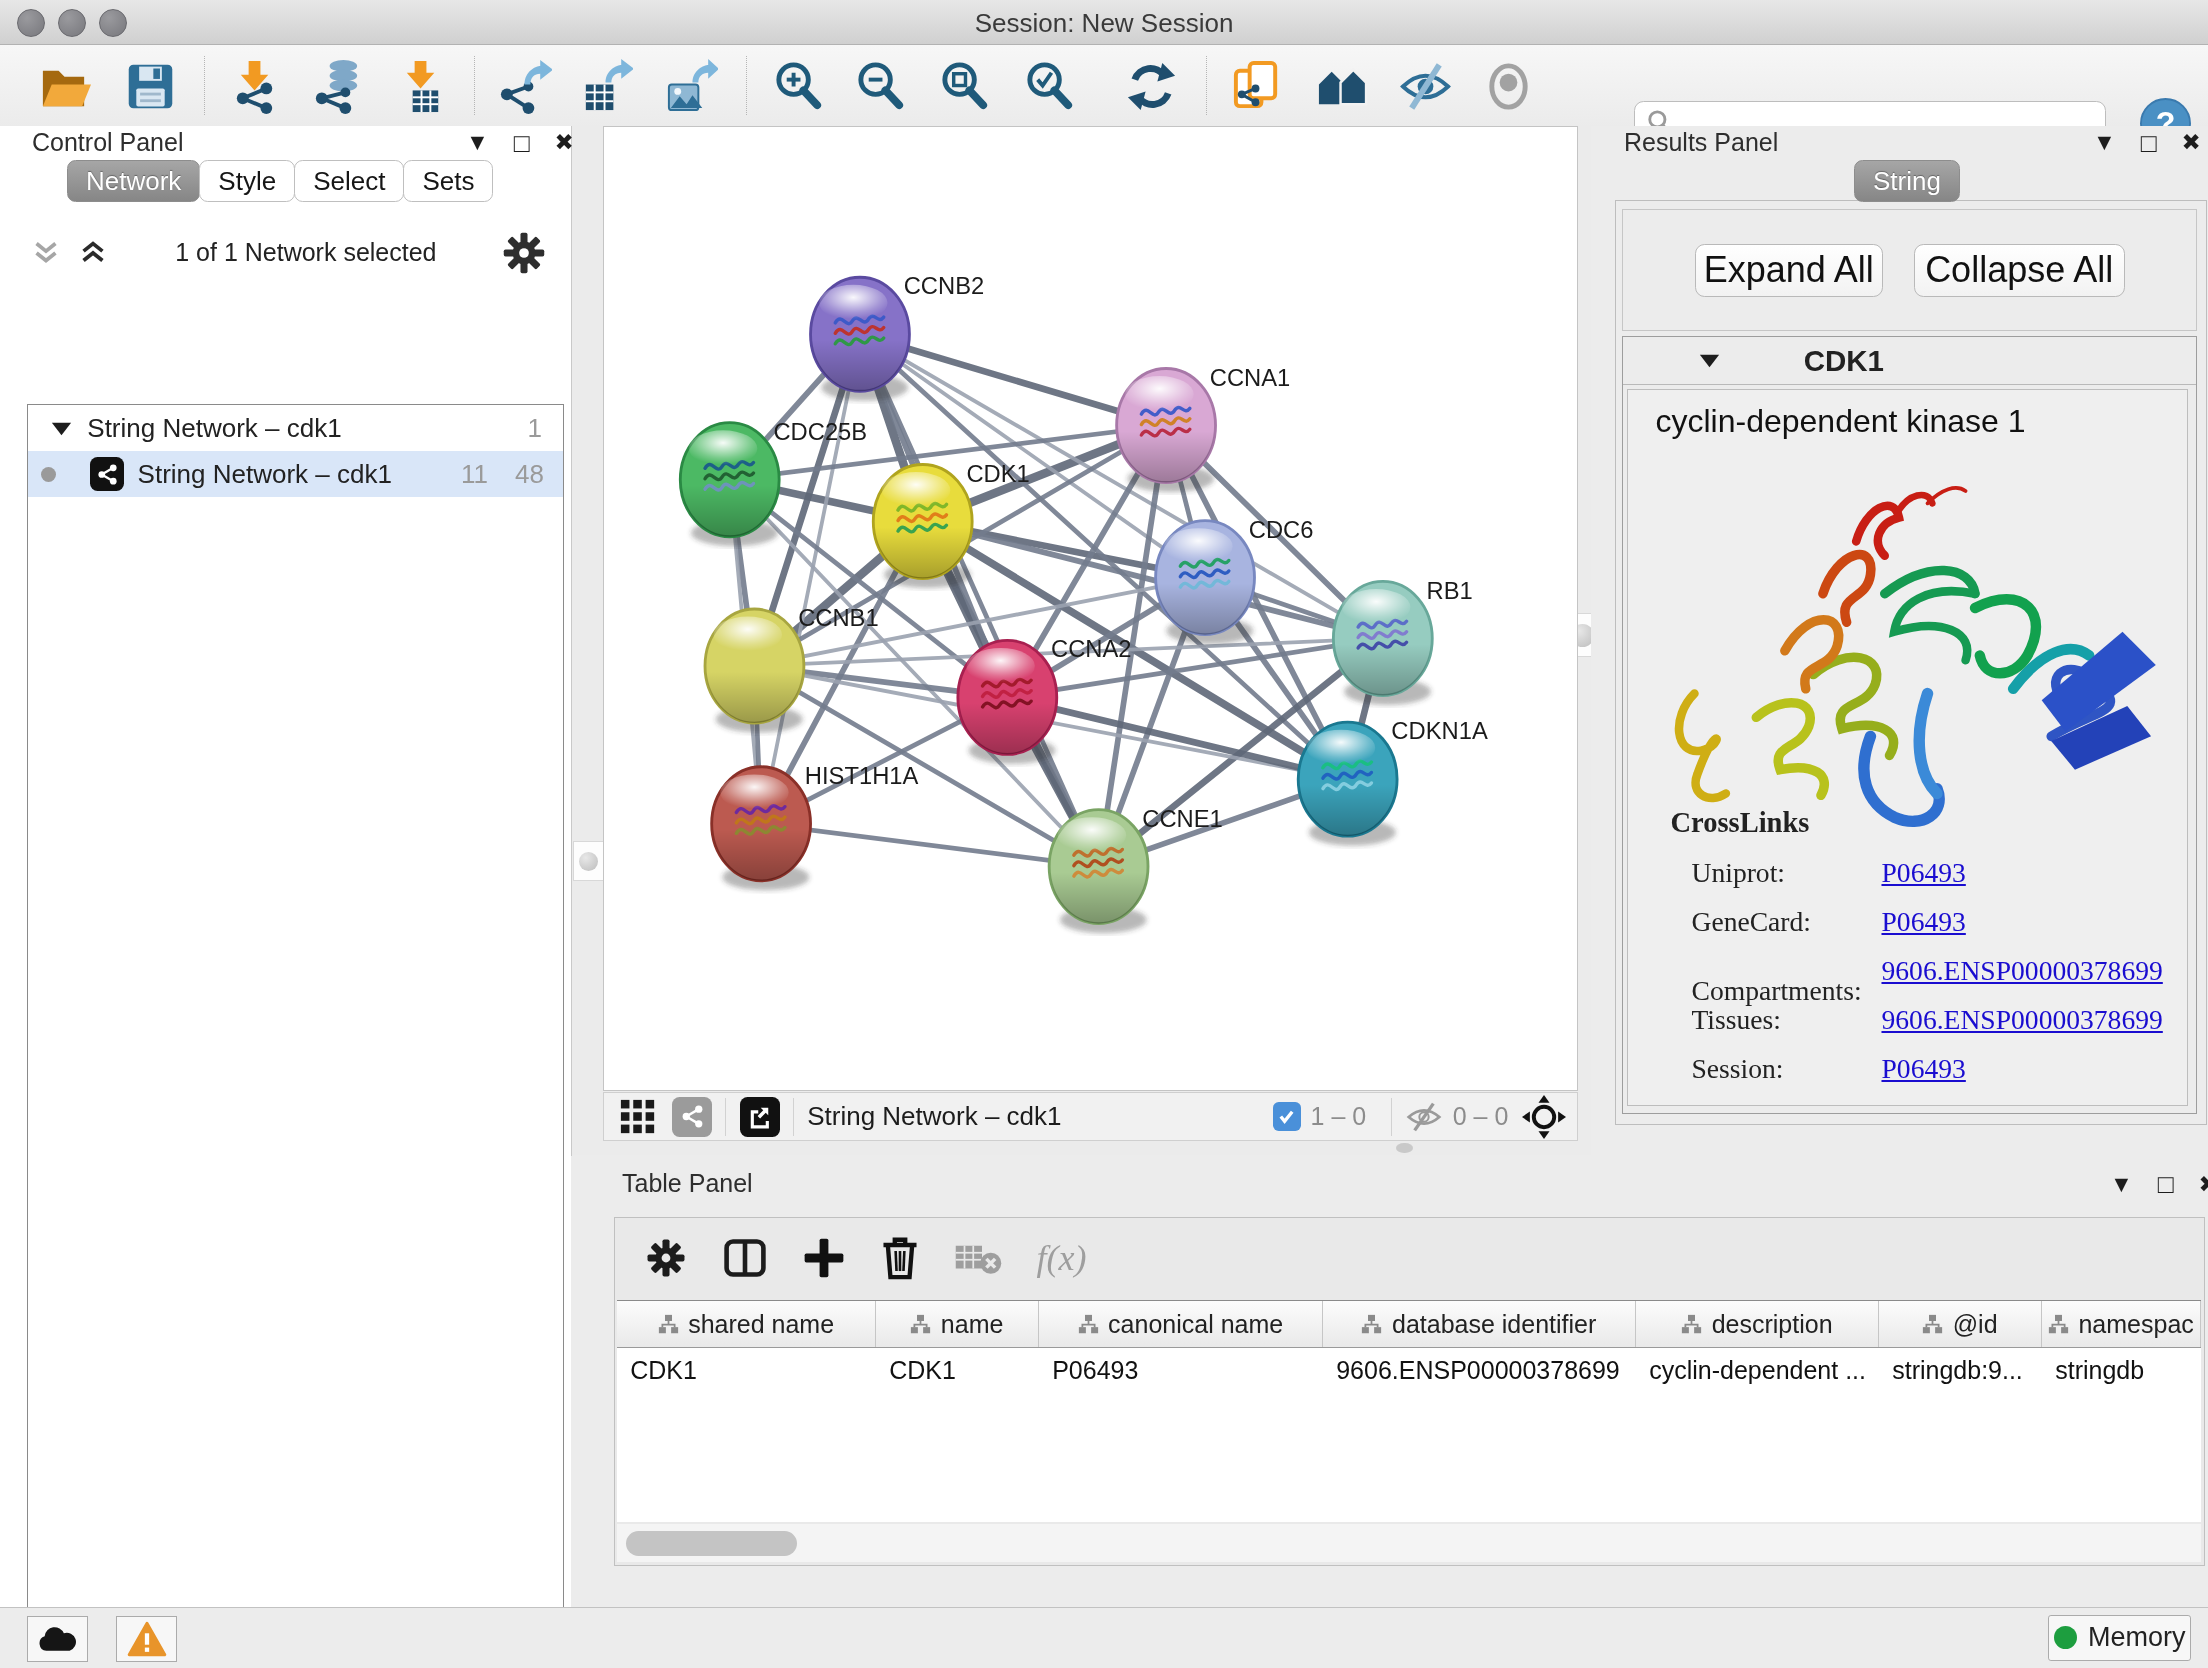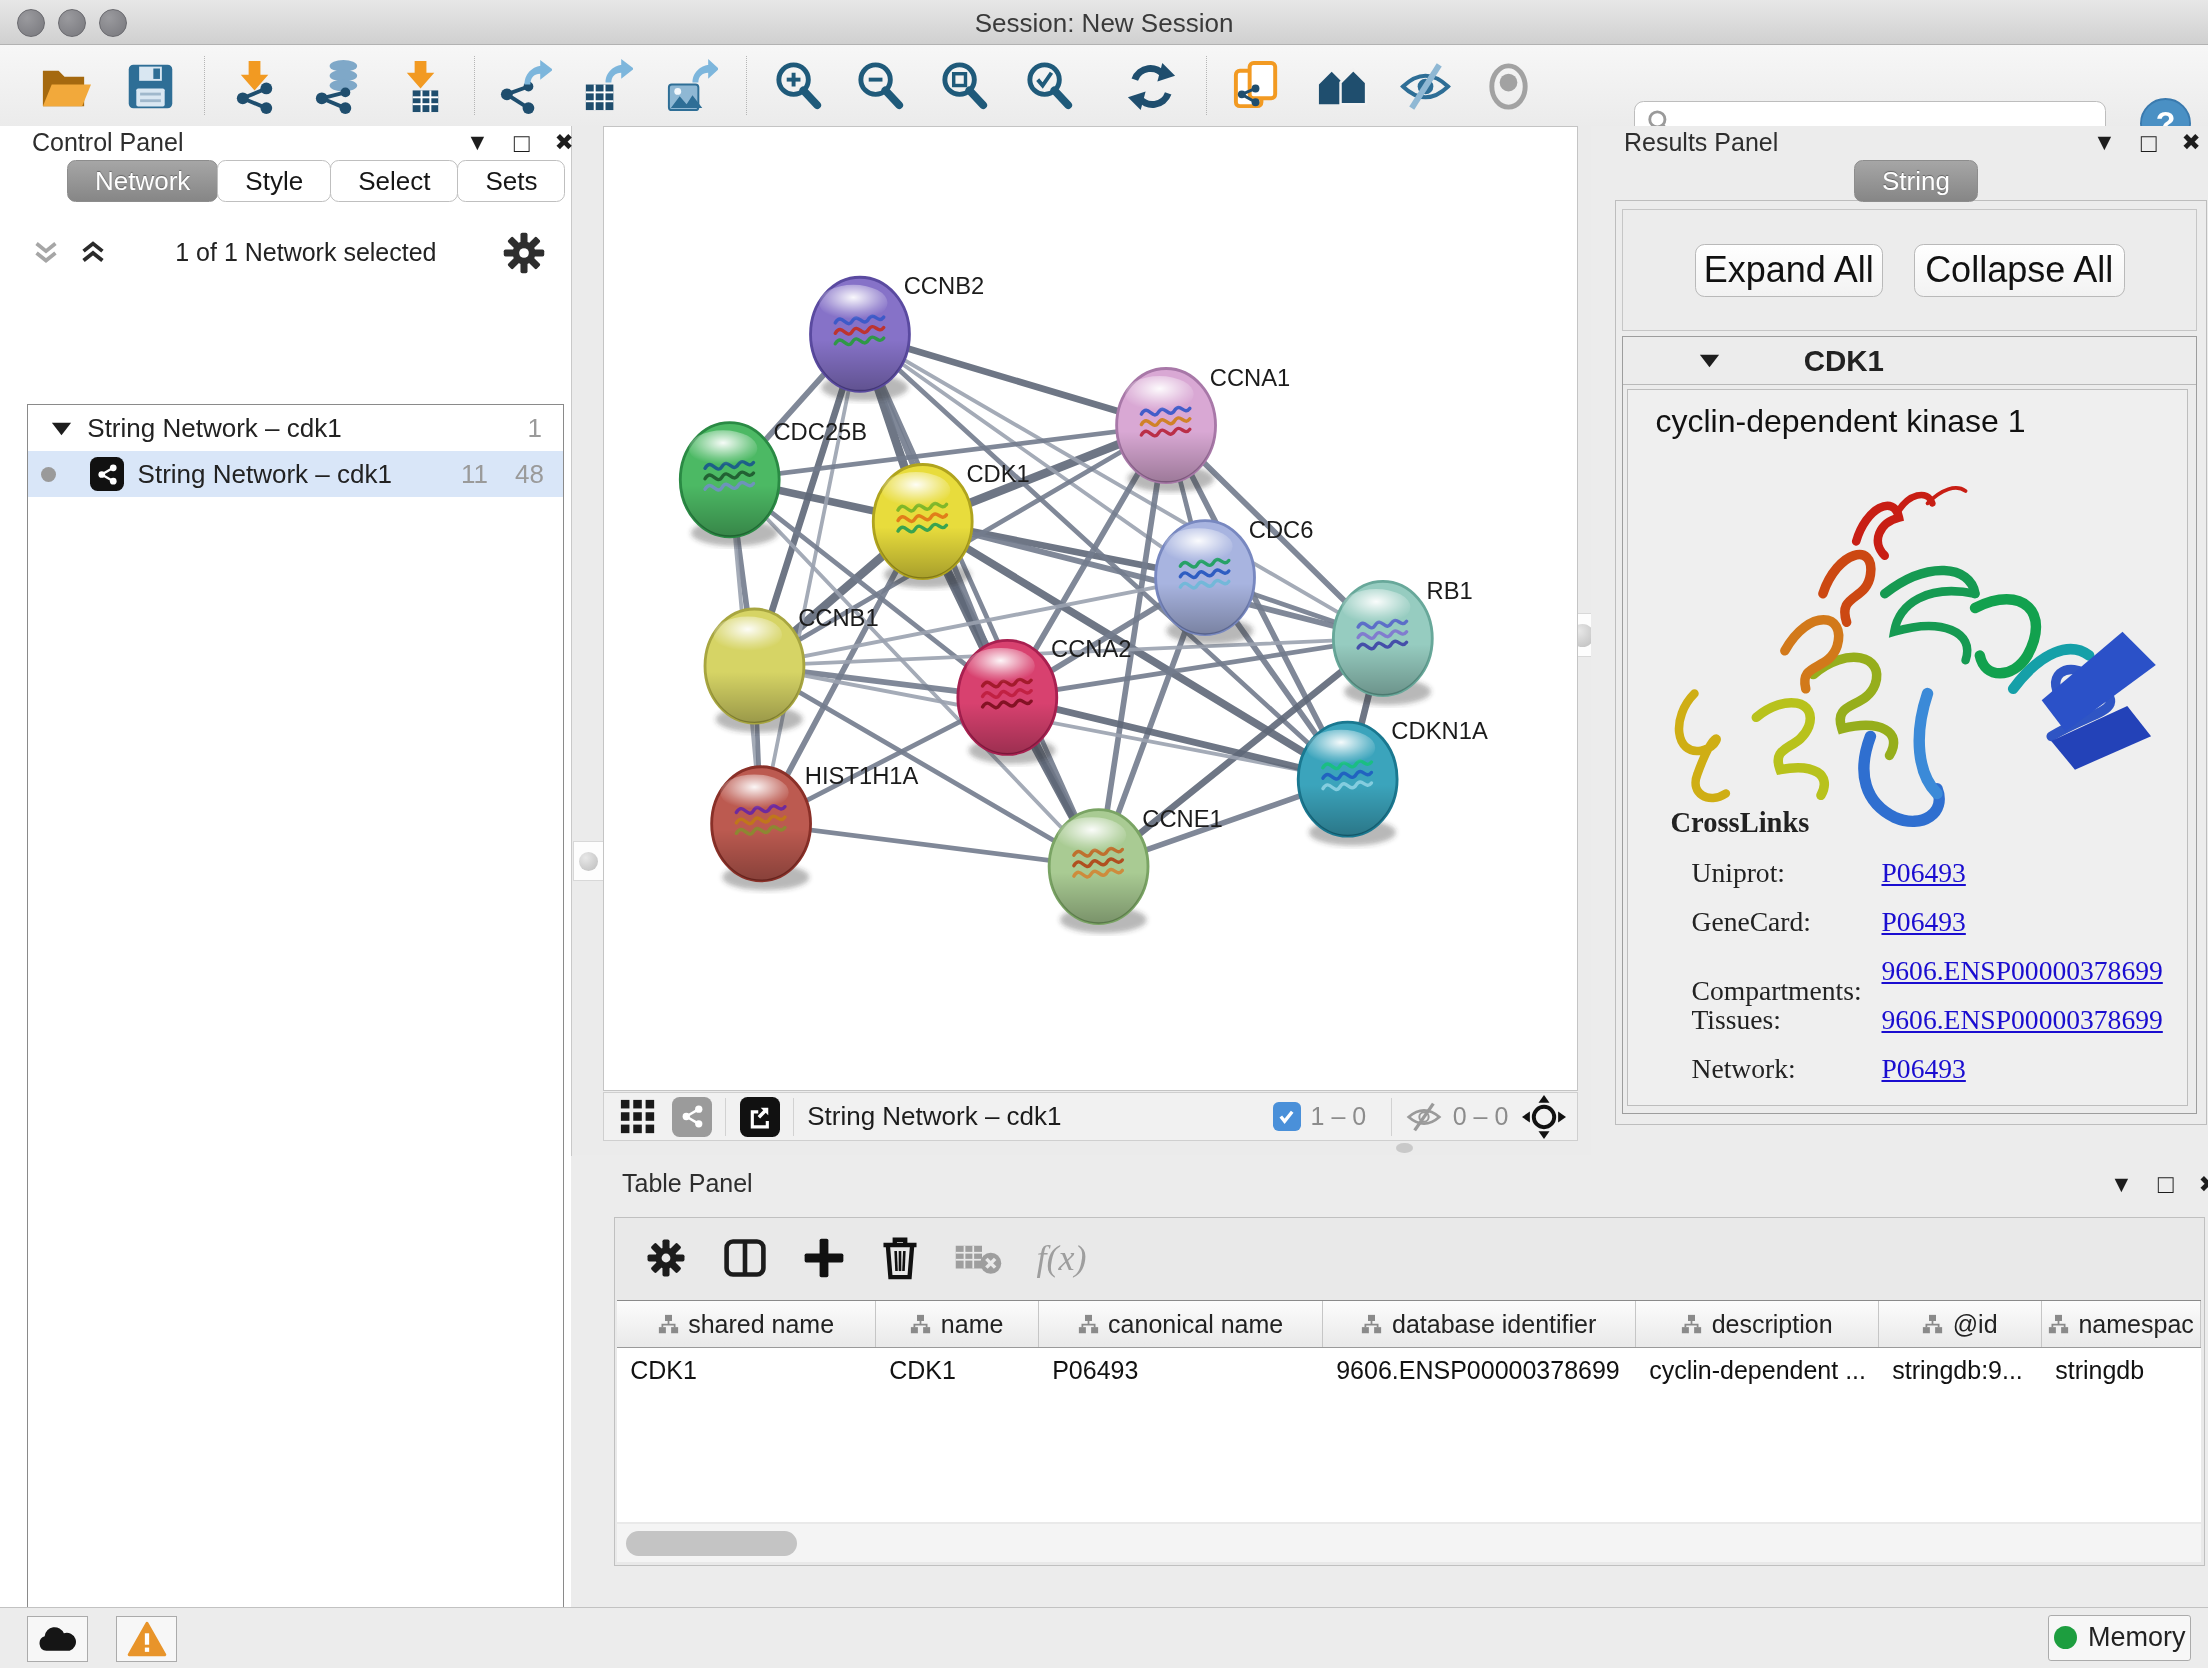--- a/index.html
+++ b/index.html
@@ -19,21 +19,21 @@
   .tsep{top:11.4px;width:0;height:59px;border-left:1.9px dotted #b5b5b5;}
   .searchbox{left:1634px;top:56px;width:472px;height:42px;background:#fff;
     border:1.9px solid #bdbdbd;border-radius:9.5px;display:flex;align-items:center;padding-left:9.5px;box-sizing:border-box;}
   .searchbox input{border:none;outline:none;font-size:24px;width:409px;background:transparent;
     font-family:"Liberation Sans",sans-serif;}
   
   .panel-h-title{font-size:25px;color:#2e2e2e;}
   .win-ctl{font-size:23px;color:#1d1d1d;line-height:1;}
   .tabbtn{height:42px;border:1px solid #bfbfbf;background:#fff;border-radius:8.6px;
     display:inline-flex;align-items:center;justify-content:center;font-size:26px;color:#161616;
-    padding:0 27px;margin-right:-1px;box-sizing:border-box;}
+    padding:0 18px;margin-right:-1px;box-sizing:border-box;}
   .tabbtn.sel{background:linear-gradient(#a6a6a6,#868686);color:#fff;border-color:#8d8d8d;
     text-shadow:0 -1px 1px rgba(0,0,0,.35);}
   
   .cpanel{left:0;top:126px;width:571px;height:1481px;background:#fff;border-right:1px solid #c9c9c9;}
   .treebox{left:27px;top:278px;width:535px;height:1294px;background:#fff;border:1.9px solid #8a8a8a;}
   .trow{height:46px;display:flex;align-items:center;font-size:26px;}
   .trow .cnt{color:#9a9a9a;}
   .share-badge{border-radius:7.6px;display:flex;align-items:center;justify-content:center;}
   
   .gutter{background:#ebebeb;}
@@ -625,21 +625,21 @@
             </div>
             <div class="xl-row serif">
               <span style="width: 190px; margin-top: 40px;">Compartments:</span>
               <a href="#">9606.ENSP00000378699</a>
             </div>
             <div class="xl-row serif">
               <span style="width: 190px;">Tissues:</span>
               <a href="#">9606.ENSP00000378699</a>
             </div>
             <div class="xl-row serif">
-              <span style="width: 190px;">Network:</span>
+              <span style="width: 190px;">Session:</span>
               <a href="#">P06493</a>
             </div>
           </div>
       </div>
     </div>
   </div>
 </div>
 
 <div class="abs tpanel">
   <div class="abs" style="left:51px;top:13.3px;">

